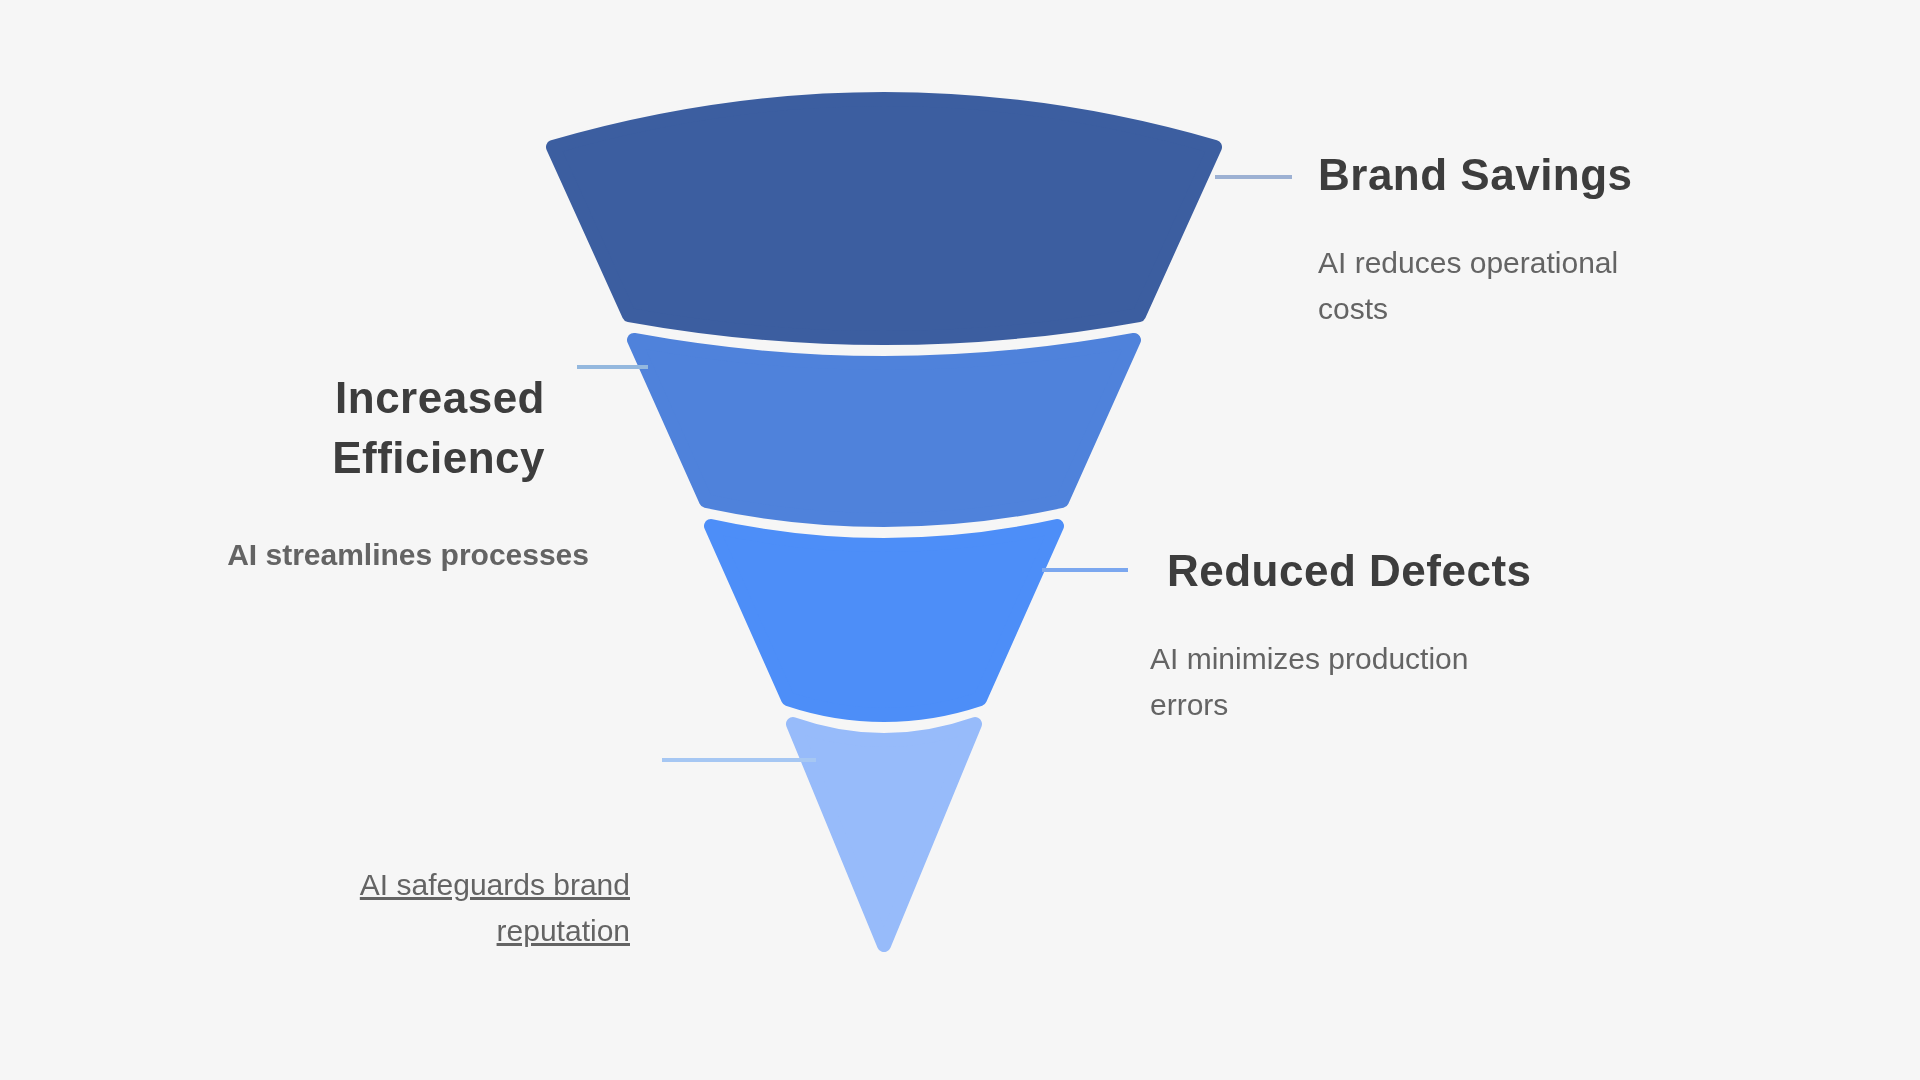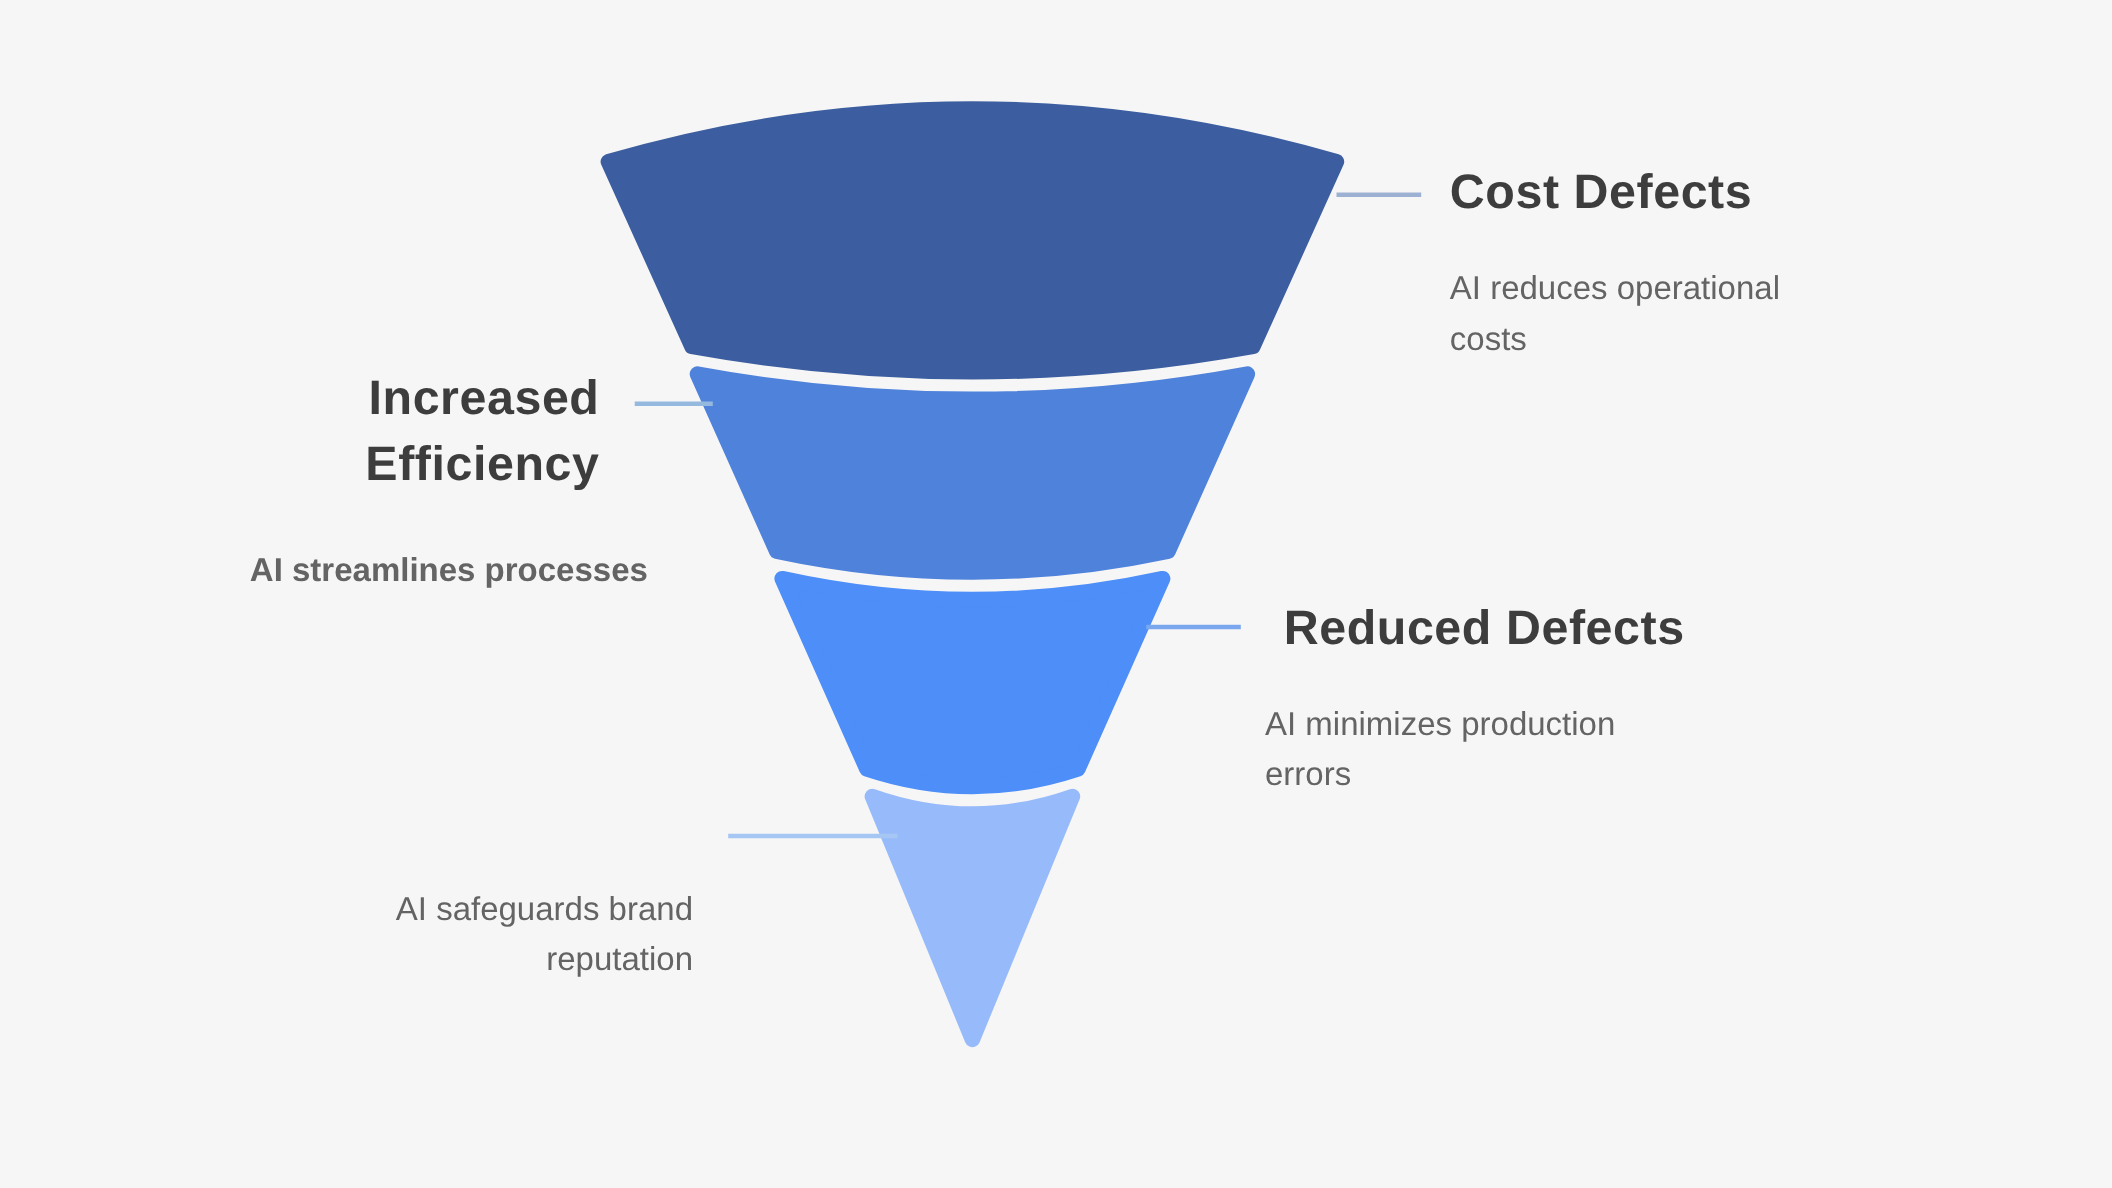--- a/index.html
+++ b/index.html
@@ -31,38 +31,38 @@
     line-height: 58px;
     letter-spacing: 0.5px;
   }
   .label-desc {
     position: absolute;
     font-size: 30px;
     font-weight: normal;
     color: #646464;
     line-height: 46px;
   }
-  .align-right { text-align: right; }
+  .align-right { text-align: right; margin-top: 36px; }
   .nowrap { white-space: nowrap; }
 
   
   .t1 { left: 1318px; top: 146px; }
   .s1 { left: 1318px; top: 240px; width: 350px; }
 
   
   .t2 { right: 1375px; top: 332px; width: 320px; line-height: 60px; }
   .s2 { right: 1331px; top: 496px; font-weight: bold; }
 
   
   .t3 { left: 1150px; top: 542px; margin-left: 17px; }
   .s3 { left: 1150px; top: 636px; width: 365px; }
 
   
   .t4 { right: 1290px; top: 730px; }
-  .s4 { right: 1290px; top: 804px; width: 345px; }
+  .s4 { right: 1290px; top: 826px; width: 345px; text-decoration: underline; }
 </style>
 </head>
 <body style="background: rgb(246, 246, 246);">
 
 <div class="stage">
 
   <svg class="funnel" width="1920" height="1080" viewBox="0 0 1920 1080">
 
     <path d="M553,147 Q884,51 1215,147 L1139,315 Q884,361 629,315 Z" stroke-width="14" stroke-linejoin="round" fill="#3c5ea0" stroke="#3c5ea0"></path>
 
@@ -71,21 +71,21 @@
     <path d="M711,526 Q884,564 1057,526 L980,699 Q884,731 788,699 Z" stroke-width="14" stroke-linejoin="round" fill="#4d8ef8" stroke="#4d8ef8"></path>
 
     <path d="M793,724 Q884,756 975,724 L884,945 Z" stroke-width="14" stroke-linejoin="round" fill="#97bbfa" stroke="#97bbfa"></path>
 
     <line x1="1215" y1="177" x2="1292" y2="177" stroke-width="4" stroke="#9db1d3"></line>
     <line x1="577" y1="367" x2="648" y2="367" stroke-width="4" stroke="#94b8de"></line>
     <line x1="1042" y1="570" x2="1128" y2="570" stroke-width="4" stroke="#7ba7ef"></line>
     <line x1="662" y1="760" x2="816" y2="760" stroke-width="4" stroke="#a6c7f3"></line>
   </svg>
 
-  <div class="label-title t1 nowrap">Cost Defects</div>
+  <div class="label-title t1 nowrap">Brand Savings</div>
   <div class="label-desc s1">AI reduces operational costs</div>
 
   <div class="label-title t2 align-right">Increased Efficiency</div>
   <div class="label-desc s2 align-right nowrap">AI streamlines processes</div>
 
   <div class="label-title t3 nowrap">Reduced Defects</div>
   <div class="label-desc s3">AI minimizes production errors</div>
 
   <div class="label-desc s4 align-right">AI safeguards brand reputation</div>
 

